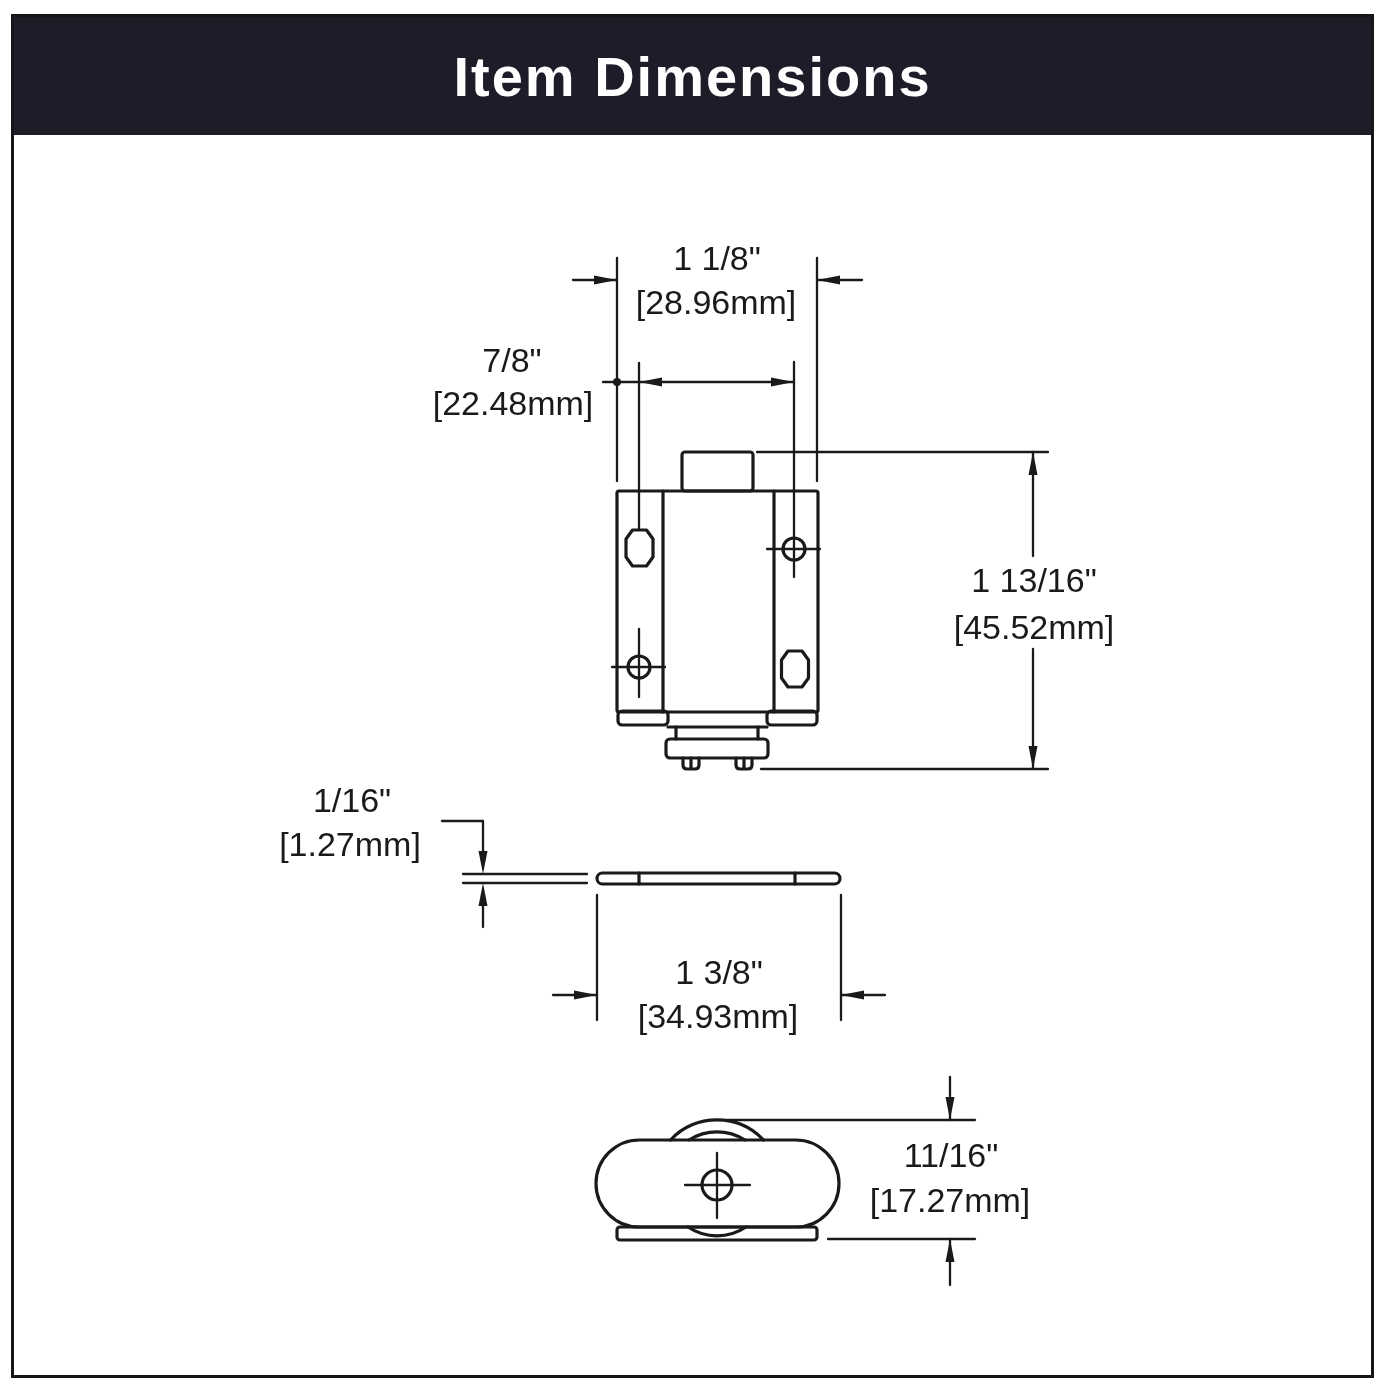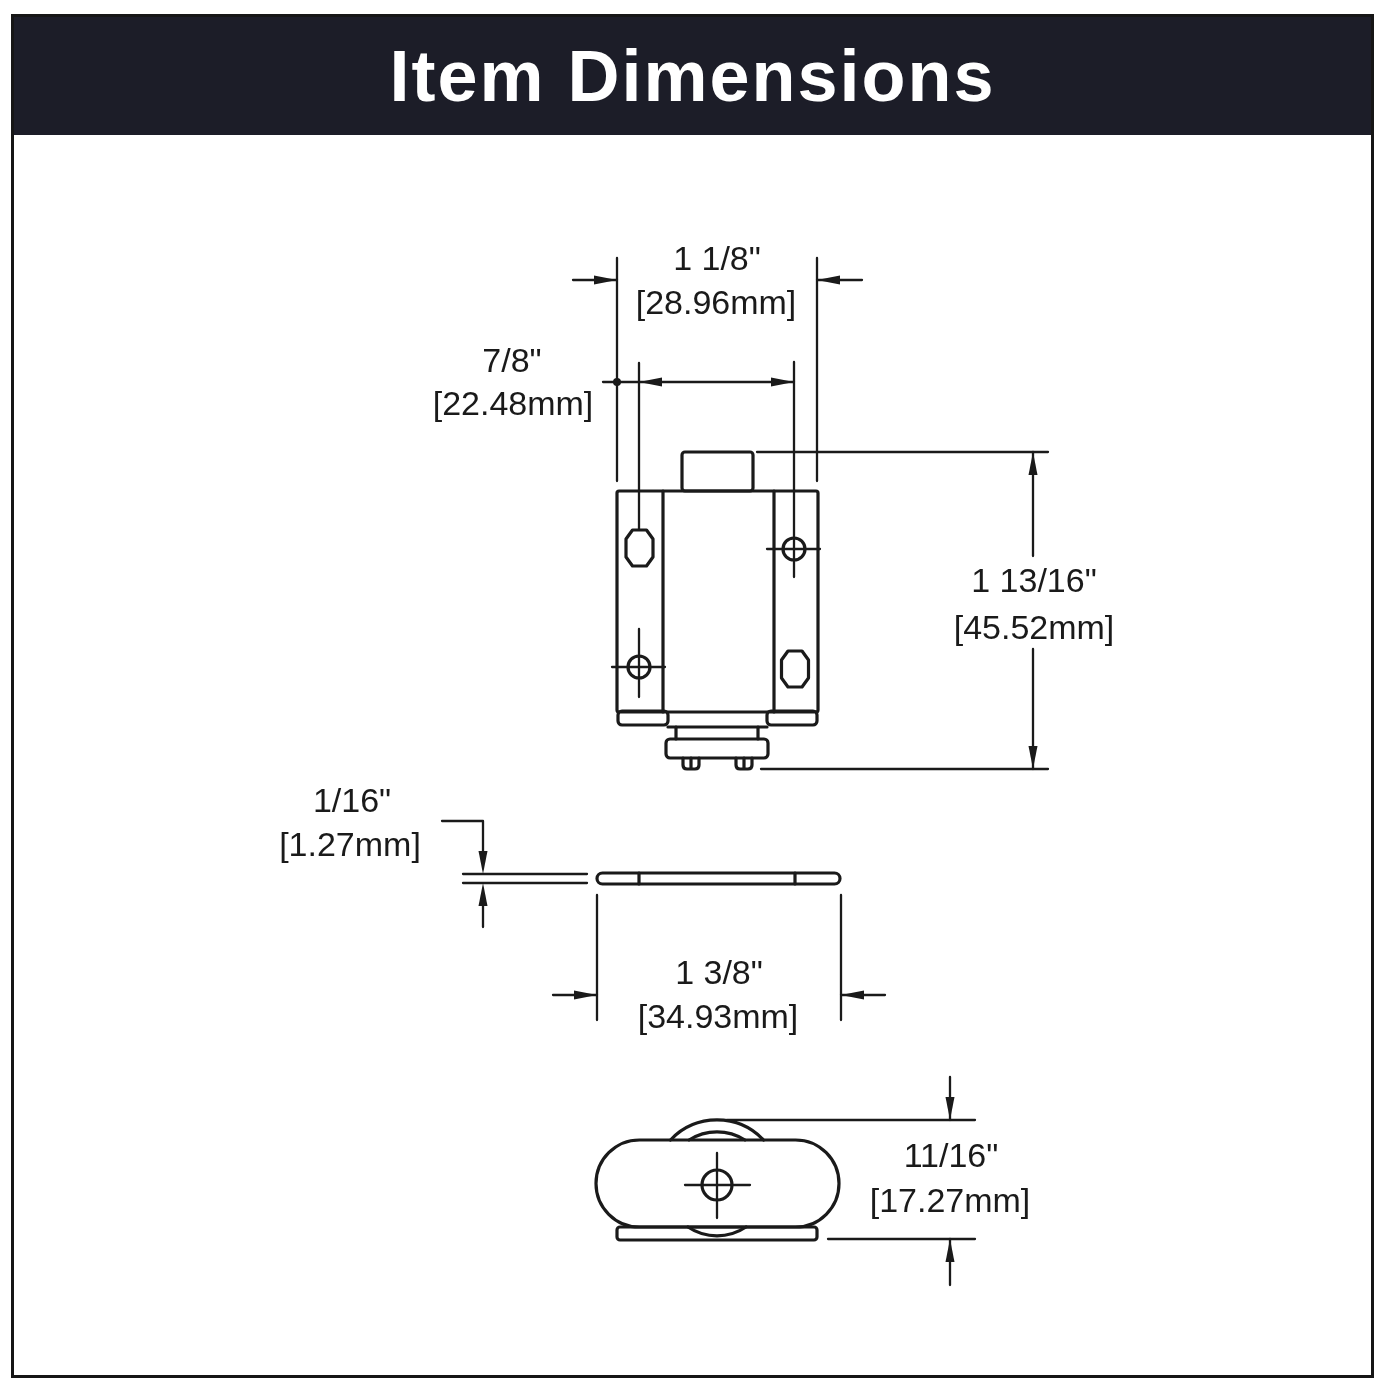--- a/index.html
+++ b/index.html
@@ -23,21 +23,21 @@
     background:#ffffff;
   }
   .header{
     width:100%;height:118px;
     background:var(--header-bg);
     display:flex;align-items:center;justify-content:center;
   }
   .header h1{
     margin:0;
     color:var(--header-fg);
-    font-size:72px;
+    font-size:56px;
     font-weight:700;
     letter-spacing:2px;
     text-align:center;
   }
   svg.drawing{
     position:absolute;
     left:0;top:0;
     width:1388px;height:1396px;
   }
   .part{fill:none;stroke:var(--line);stroke-width:3.2;stroke-linejoin:round;stroke-linecap:round;}

